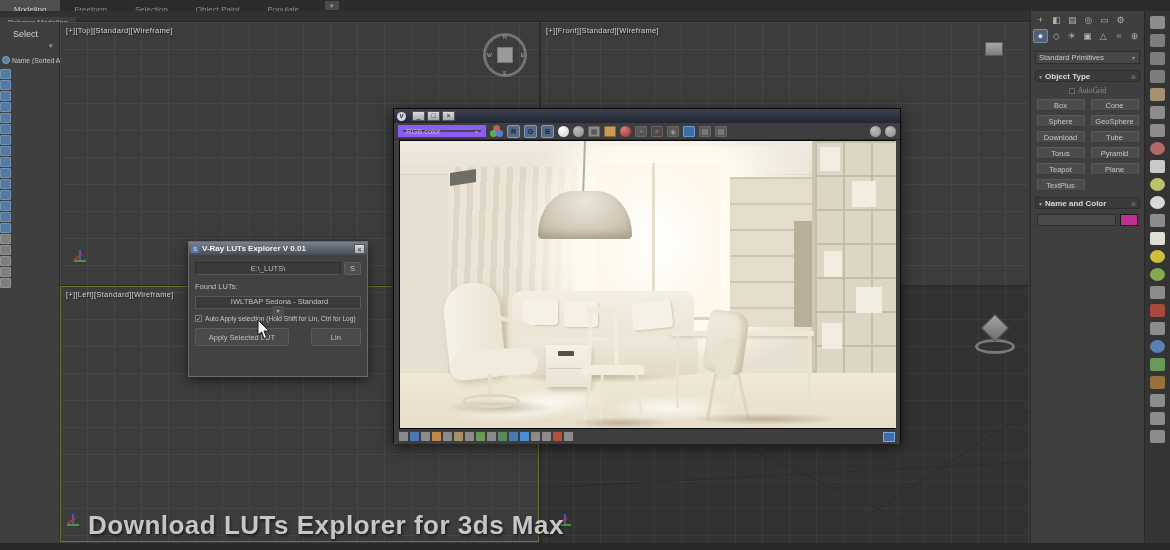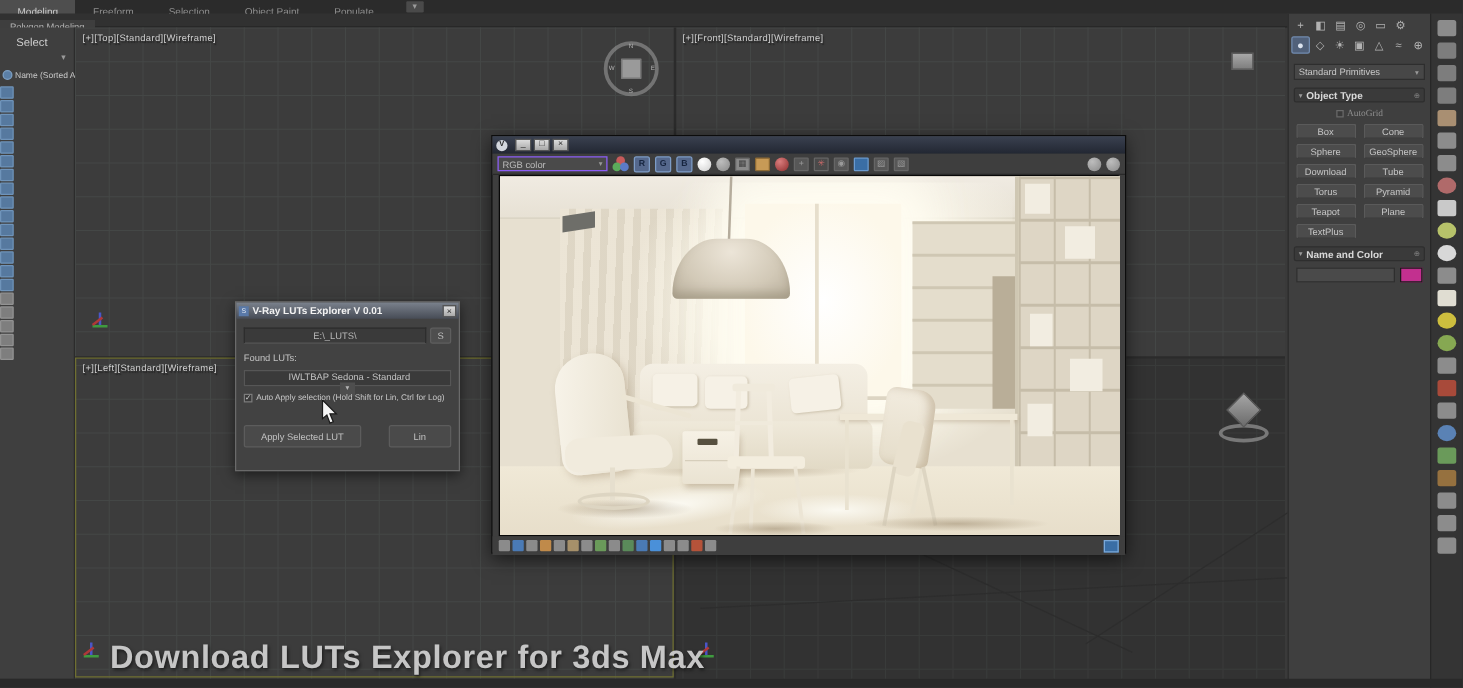--- a/index.html
+++ b/index.html
@@ -56,21 +56,21 @@
     letter-spacing:.5px; text-shadow:1px 2px 3px rgba(0,0,0,.55); z-index:6; }
 
   
   .vfb { position:absolute; left:393px; top:108px; width:508px; height:335px; background:#3e3e3e;
     border:1px solid #0c0c0c; box-shadow:0 4px 14px rgba(0,0,0,.6); z-index:10; }
   .vfb-title { position:relative; height:14px; background:linear-gradient(#3a4150,#222732); display:flex; align-items:center; padding:0 3px; }
   .vfb-logo { width:9px; height:9px; border-radius:50%; background:#d2d6dd; color:#222; font-size:6px; font-weight:bold; text-align:center; line-height:9px; margin-right:4px; }
   .vfb-title-tx { font-size:8px; font-weight:bold; color:#c2c8d3; flex:1; white-space:nowrap; }
   .winbtn { width:13px; height:10px; background:linear-gradient(#dcdcdc,#a8a8a8); border:1px solid #555; font-size:7px; line-height:8px; text-align:center; color:#222; margin-left:2px; }
   .vfb-tools { position:relative; height:17px; background:#3e3e3e; border-bottom:1px solid #292929; display:flex; align-items:center; gap:4px; padding:0 4px; }
-  .vfb-dd { width:88px; height:12px; background:#4a4a4a; border:1px solid #8b5cf6; font-size:7.5px; color:#bcbcbc; display:flex; align-items:center; padding:0 3px; justify-content:space-between; }
+  .vfb-dd { width:88px; height:12px; background:#4a4a4a; border:5px solid #8b5cf6; font-size:7.5px; color:#bcbcbc; display:flex; align-items:center; padding:0 3px; justify-content:space-between; }
   .vfb-dd .ar { font-size:6px; color:#999; }
   .triad { position:relative; width:13px; height:12px; }
   .triad i { position:absolute; width:7px; height:7px; border-radius:50%; }
   .triad .t1{ left:3px; top:0; background:#c75b5b;} .triad .t2{ left:0; top:5px; background:#5bab5b;} .triad .t3{ left:6px; top:5px; background:#5b7bc7;}
   .chbtn { width:13px; height:13px; background:#55688c; border:1px solid #7d9cc6; border-radius:2px; font-size:7px; font-weight:bold; color:#16243e; text-align:center; line-height:11px; }
   .cir { width:11px; height:11px; border-radius:50%; }
   .cir.white{ background:radial-gradient(circle at 35% 30%,#fff,#cfcfcf);} .cir.gray{ background:radial-gradient(circle at 35% 30%,#bdbdbd,#8a8a8a);}
   .cir.red{ background:radial-gradient(circle at 35% 30%,#d97d7d,#8d2d2d);}
   .sqic { width:12px; height:11px; background:#8a8a8a; border:1px solid #666; border-radius:1px; font-size:7px; line-height:10px; text-align:center; color:#444; }
   .sqic.folder { background:#c79a56; border-color:#8d6a34; }
@@ -140,21 +140,21 @@
   .luts-pathrow { display:flex; gap:3px; }
   .luts-path { flex:1; height:13px; background:#3a3a3a; border:1px solid #2d2d2d; border-bottom-color:#575757; color:#b8b8b8; font-size:7.5px; text-align:center; line-height:12px; }
   .luts-s { width:17px; height:13px; background:#4e4e4e; border:1px solid #5e5e5e; border-radius:2px; color:#bdbdbd; font-size:7.5px; text-align:center; line-height:12px; }
   .luts-found { margin-top:7px; font-size:7.5px; color:#c2c2c2; }
   .luts-dd { margin-top:5px; height:13px; background:#3a3a3a; border:1px solid #565656; display:flex; align-items:center;flex-direction:column; }
   .luts-dd-tx { flex:1; font-size:7.5px; color:#c2c2c2; padding-left:3px; white-space:nowrap; }
   .luts-dd-ar { width:12px; height:11px; background:#4e4e4e; color:#b5b5b5; font-size:6px; text-align:center; line-height:11px; }
   .luts-checkrow { margin-top:6px; display:flex; align-items:center; gap:3px; }
   .luts-check { width:7px; height:7px; background:#3a3a3a; border:1px solid #7c7c7c; color:#d8d8d8; font-size:6px; line-height:6px; text-align:center; }
   .luts-checklabel { font-size:6.6px; color:#c8c8c8; white-space:nowrap; }
-  .luts-btnrow { margin-top:18px; display:flex; gap:22px;justify-content:space-between; }
+  .luts-btnrow { margin-top:6px; display:flex; gap:22px;justify-content:space-between; }
   .luts-apply { flex:1.9; height:18px; background:#4a4a4a; border:1px solid #5c5c5c; border-radius:2px; color:#c0c0c0; font-size:7.5px; text-align:center; line-height:17px; }
   .luts-lin { flex:1; height:18px; background:#4a4a4a; border:1px solid #5c5c5c; border-radius:2px; color:#c0c0c0; font-size:7.5px; text-align:center; line-height:17px; }
 
   
   .cmdpanel { position:absolute; left:1030px; top:11px; width:114px; height:539px; background:#3f3f3f; border-left:1px solid #2a2a2a; }
   .cp-row { display:flex; gap:1px; padding:2px 2px 0 2px; }
   .cp-ic { width:15px; height:14px; font-size:9px; color:#b2b2b2; text-align:center; line-height:14px; }
   .cp-ic.active { background:#51617a; border:1px solid #728cb0; border-radius:2px; color:#dbe3ee; line-height:12px; }
   .cp-dd { margin:8px 4px 0 4px; height:13px; background:#474747; border:1px solid #2e2e2e; display:flex; align-items:center; }
   .cp-dd-tx { flex:1; font-size:7.5px; color:#c8c8c8; padding-left:3px; }

